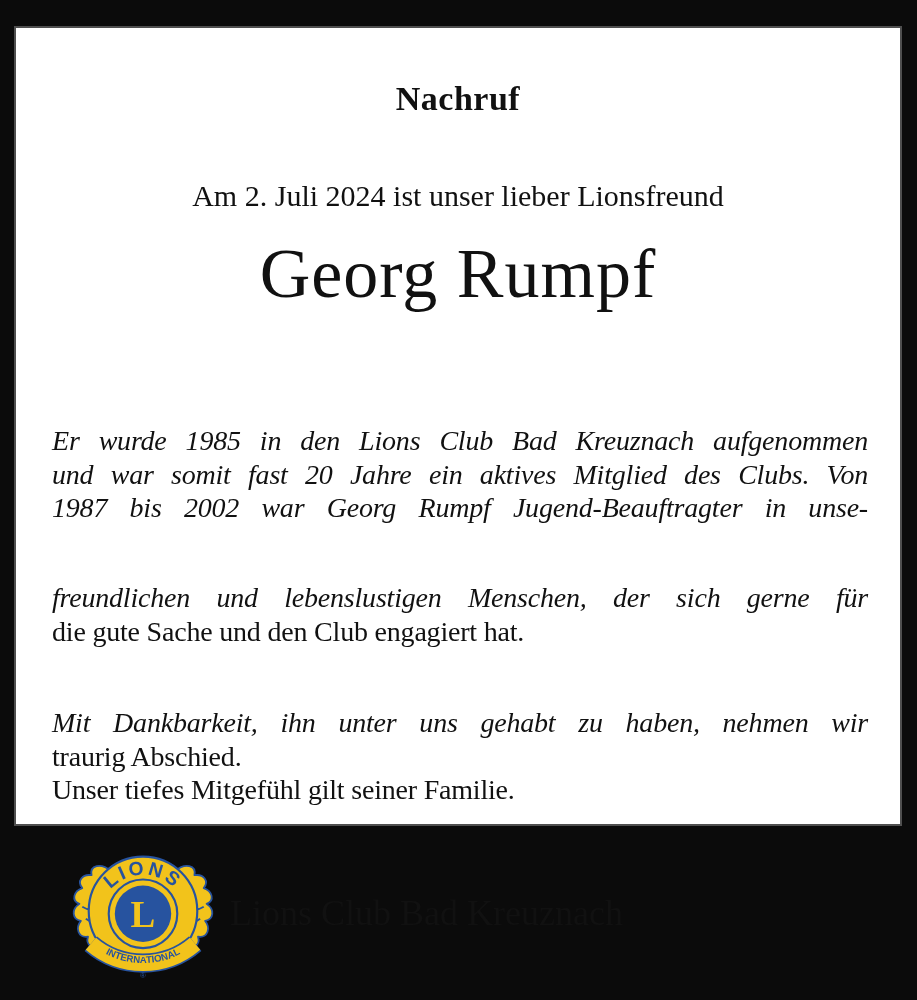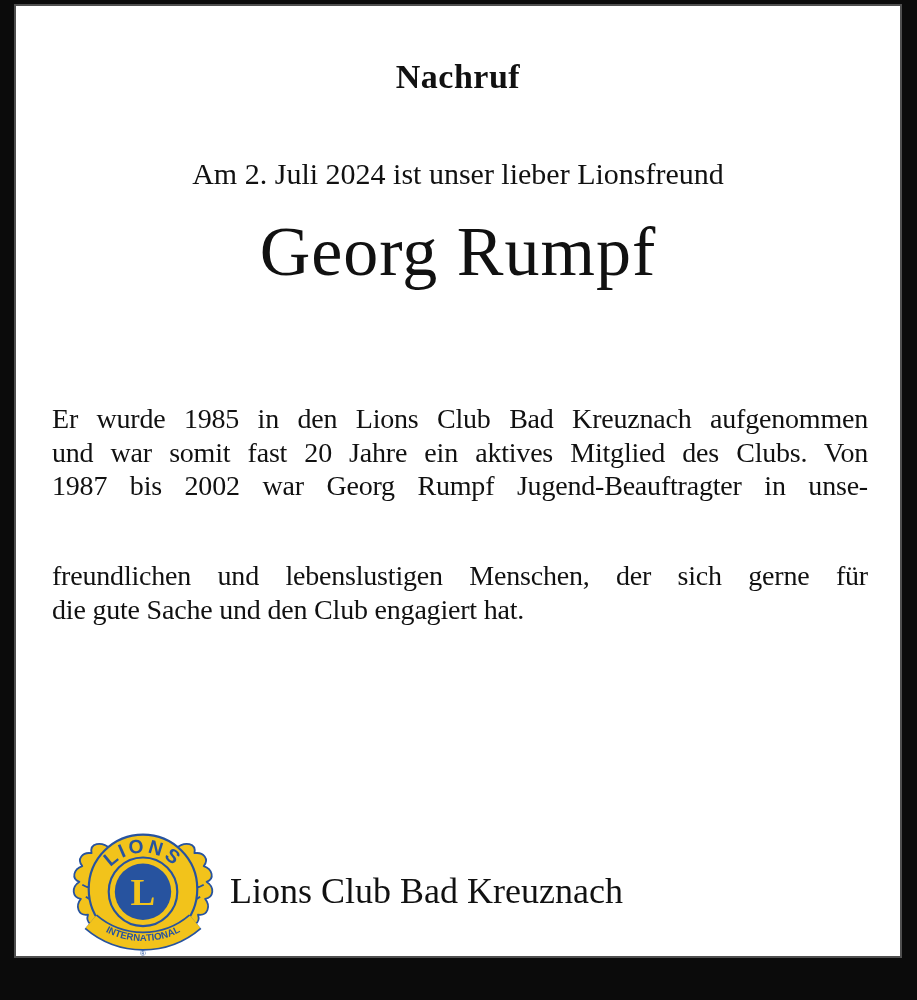--- a/index.html
+++ b/index.html
@@ -4,34 +4,34 @@
 <style>
   html,body{margin:0;padding:0;}
   body{
     width:917px;height:1000px;position:relative;
     background:#0b0b0b;
     font-family:"Liberation Serif", serif;
     color:#111;
     overflow:hidden;
   }
   .card{
-    position:absolute;left:14px;top:4px;width:888px;height:954px;
+    position:absolute;left:14px;top:26px;width:888px;height:800px;
     background:#ffffff;border:2px solid #4f4f4f;box-sizing:border-box;
   }
   .centered{position:absolute;left:36px;width:812px;text-align:center;}
   .title{top:54px;font-size:34px;font-weight:bold;letter-spacing:.5px;line-height:1;}
   .intro{top:151px;font-size:30px;line-height:1.1;}
   .name{top:211px;font-size:70px;line-height:1;letter-spacing:1px;}
   .subline{top:340px;font-size:29px;line-height:1.1;}
   .para{
     position:absolute;left:36px;width:816px;font-size:28px;line-height:33.5px;
     letter-spacing:-0.2px;
   }
   .para .ln{width:816px;}
-  .para .ln.just{text-align:justify;text-align-last:justify;}
+  .para .ln.just{text-align:justify;text-align-last:justify;font-style:italic;}
   .p1{top:396px;}
   .p2{top:553px;}
   .p3{top:678px;}
   .logo{position:absolute;left:52px;top:810px;width:150px;height:143px;}
   .clubname{
     position:absolute;left:214px;top:866px;
     font-size:36px;font-weight:normal;line-height:1.1;white-space:nowrap;
   }
 </style>
 </head>
@@ -50,20 +50,25 @@
     <div class="ln just">Er wurde 1985 in den Lions Club Bad Kreuznach aufgenommen</div>
     <div class="ln just">und war somit fast 20 Jahre ein aktives Mitglied des Clubs. Von</div>
     <div class="ln just">1987 bis 2002 war Georg Rumpf Jugend-Beauftragter in unse-</div>
   </div>
 
   <div class="para p2">
     <div class="ln just">freundlichen und lebenslustigen Menschen, der sich gerne für</div>
     <div class="ln">die gute Sache und den Club engagiert hat.</div>
   </div>
 
+  <div class="para p3">
+    <div class="ln just">Mit Dankbarkeit, ihn unter uns gehabt zu haben, nehmen wir</div>
+    <div class="ln">traurig Abschied.</div>
+    <div class="ln">Unser tiefes Mitgefühl gilt seiner Familie.</div>
+  </div>
 
   <svg class="logo" viewBox="0 0 210 200" xmlns="http://www.w3.org/2000/svg" aria-hidden="true">
     <defs>
       <path id="arcTop" d="M 47 96 A 60 60 0 0 1 163 96" fill="none"></path>
       <path id="arcBot" d="M 32 148 A 112 112 0 0 0 178 148" fill="none"></path>
     </defs>
 
     <g>
       <path d="M 60 46 C 46 34, 30 38, 33 52 C 20 50, 12 60, 20 70
                C 8 74, 4 88, 16 92 C 4 100, 6 114, 18 116

